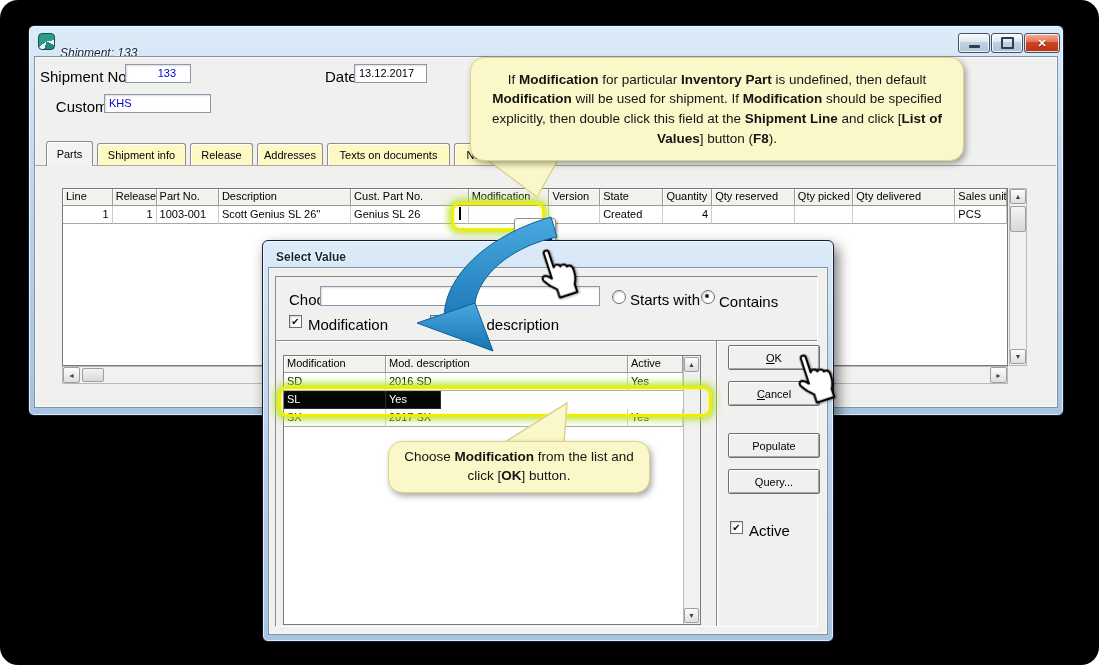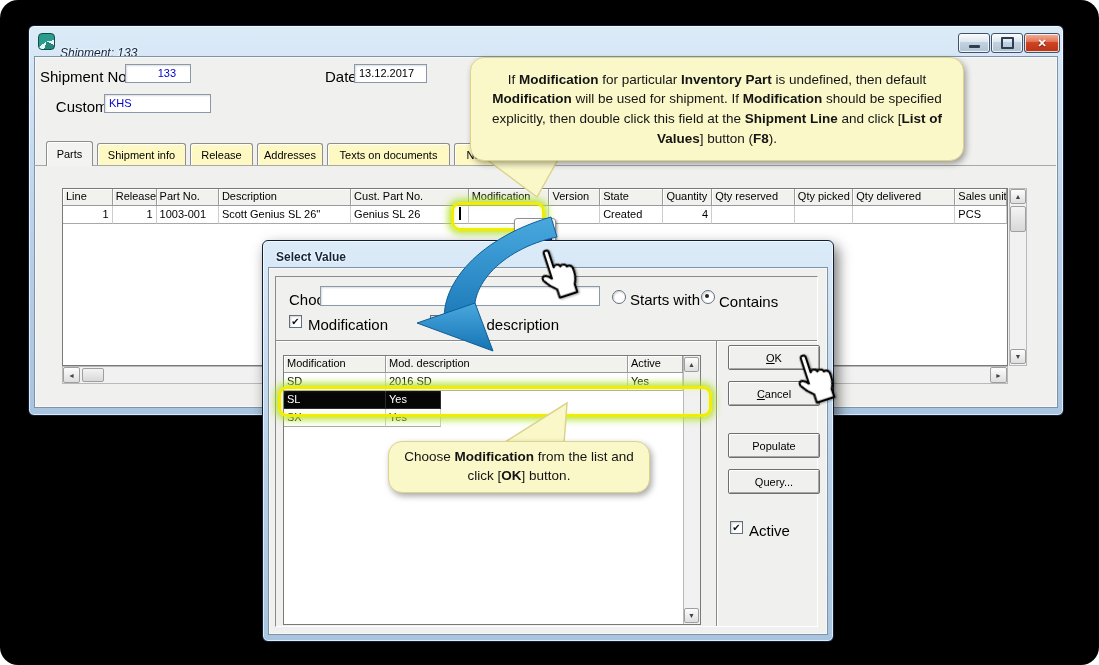--- a/index.html
+++ b/index.html
@@ -226,20 +226,21 @@
       <div class="dcell lcell0">SD</div>
       <div class="dcell lcell1">2016 SD</div>
       <div class="dcell lcell2">Yes</div>
     </div>
     <div class="lrow sel">
       <div class="dcell lcell0">SL</div>
       <div class="dcell lcell2">Yes</div>
     </div>
     <div class="lrow">
       <div class="dcell lcell0">SX</div>
+      <div class="dcell lcell1">2017 SX</div>
       <div class="dcell lcell2">Yes</div>
     </div>
 
     <div class="sb" style="left:399px;top:0;width:17px;height:268px;border:none;border-left:1px solid #b9b9b9;"></div>
     <div class="sbtn" style="left:400px;top:1px;width:15px;height:15px;">
         <span>▲</span>
       </div>
     <div class="sbtn" style="left:400px;top:252px;width:15px;height:15px;">
         <span>▼</span>
       </div>

